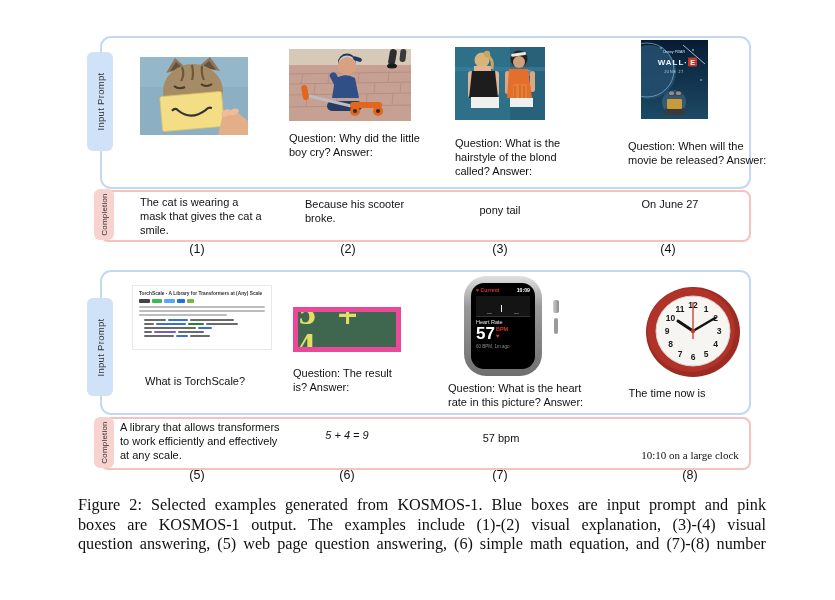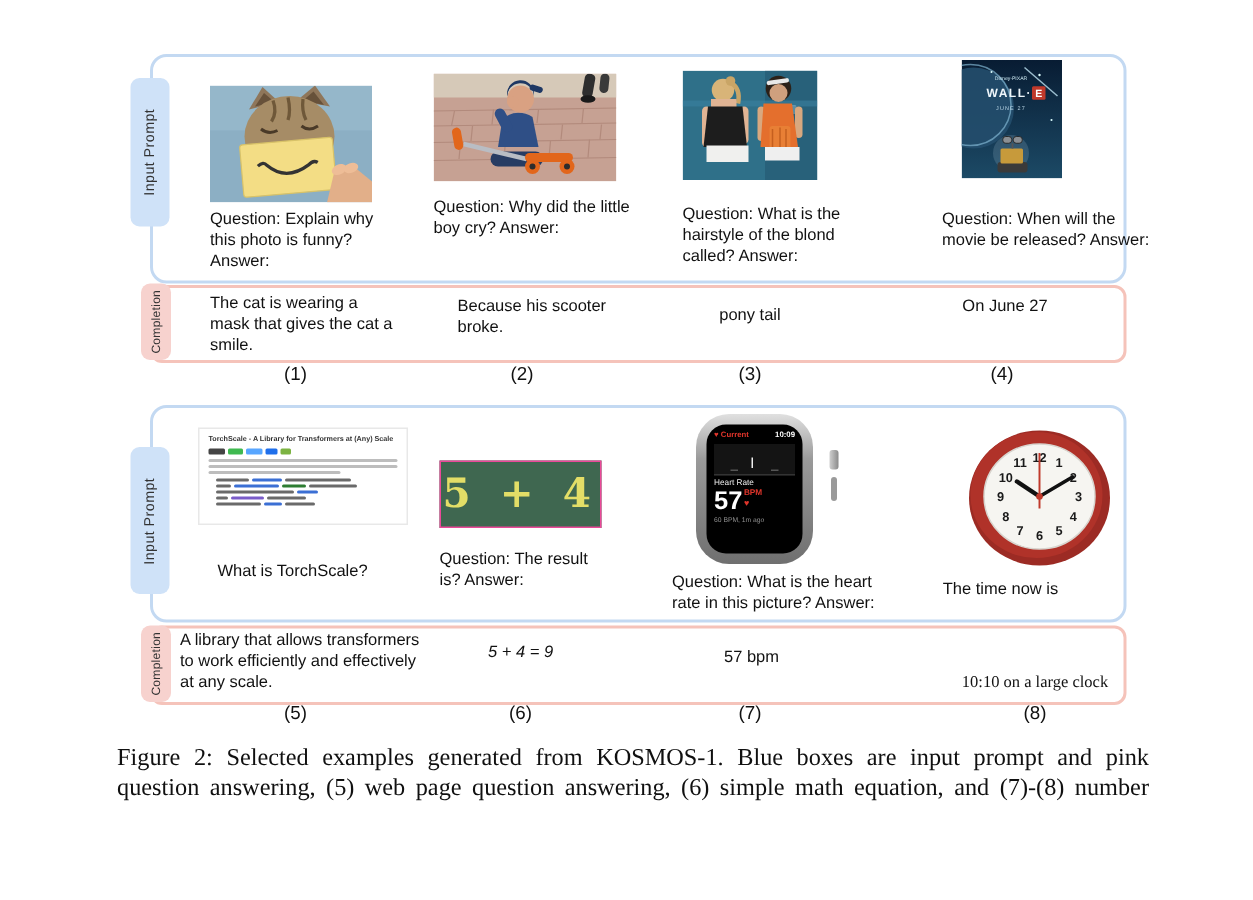--- a/index.html
+++ b/index.html
@@ -28,21 +28,21 @@
   .ts{background:#fff;border:1px solid #e8e8e8;box-sizing:border-box;padding:5px 6px;}
   .ts-title{font-size:4.8px;color:#333;font-weight:bold;white-space:nowrap;}
   .ts-badges{display:flex;gap:2px;margin:3px 0 3px 0;}
   .ts-badges i{display:block;height:4px;border-radius:1px;}
   .bar-row{display:flex;gap:2px;margin-top:2px;}
   .bar-row i{display:block;height:2px;border-radius:1px;}
   .ts-bullets{margin-top:3px;}
   .ts-bullets .bar-row{margin-left:5px;}
 
   
-  .board{background:#3f6750;border:1px solid #ec4899;box-sizing:border-box;
+  .board{background:#3f6750;border:5px solid #ec4899;box-sizing:border-box;
          display:flex;align-items:center;justify-content:center;}
   .board span{font-family:"DejaVu Serif",serif;font-weight:700;font-size:27px;
               color:#e3de67;letter-spacing:5px;}
 
   
   .watch{position:absolute;}
   .w-body{position:absolute;left:0;top:0;width:78px;height:100px;border-radius:22px;
           background:linear-gradient(180deg,#e0e0e0,#9a9a9a 30%,#6f6f6f);}
   .w-crown{position:absolute;right:-3px;top:24px;width:6px;height:13px;border-radius:2px;
            background:linear-gradient(90deg,#cfcfcf,#8a8a8a);}
@@ -198,21 +198,20 @@
       <text x="33" y="33" text-anchor="middle" font-size="3.6" fill="#bcd8e8" letter-spacing="0.8">JUNE 27</text>
       <circle cx="33" cy="62" r="12" fill="#d9f0ff" opacity="0.15"></circle>
       <rect x="24" y="68" width="20" height="7" rx="2" fill="#3a3a3a"></rect>
       <rect x="26" y="59" width="15" height="10" rx="1" fill="#c79a3b"></rect>
       <rect x="27.5" y="51" width="6" height="4.5" rx="2" fill="#8a8f94" stroke="#222" stroke-width="0.6"></rect>
       <rect x="34.5" y="51" width="6" height="4.5" rx="2" fill="#8a8f94" stroke="#222" stroke-width="0.6"></rect>
       <line x1="34" y1="55.5" x2="34" y2="59" stroke="#555" stroke-width="1.2"></line>
     </svg>
   </div>
 
-  <div class="q" style="left:140px;top:139px;width:118px;">Question: Explain why this photo is funny? Answer:</div>
   <div class="q" style="left:289px;top:131px;width:132px;">Question: Why did the little boy cry? Answer:</div>
   <div class="q" style="left:455px;top:136px;width:122px;">Question: What is the hairstyle of the blond called? Answer:</div>
   <div class="q" style="left:612px;top:139px;width:140px;margin-left:16px;">Question: When will the movie be released? Answer:</div>
 
   <div class="c" style="left:140px;top:195px;width:124px;">The cat is wearing a mask that gives the cat a smile.</div>
   <div class="c" style="left:289px;top:197px;width:130px;margin-left:16px;">Because his scooter broke.</div>
   <div class="c center" style="left:440px;top:203px;width:120px;">pony tail</div>
   <div class="c center" style="left:610px;top:197px;width:120px;">On June 27</div>
 
   <div class="num" style="left:162px;top:242px;">(1)</div>
@@ -343,16 +342,17 @@
   <div class="c center" style="left:441px;top:431px;width:120px;">57 bpm</div>
   <div class="c center" style="left:610px;top:448px;width:160px;font-family:Liberation Serif, serif;">10:10 on a large clock</div>
 
   <div class="num" style="left:162px;top:468px;">(5)</div>
   <div class="num" style="left:312px;top:468px;">(6)</div>
   <div class="num" style="left:465px;top:468px;">(7)</div>
   <div class="num" style="left:655px;top:468px;">(8)</div>
 
   <div class="caption">
     <div class="jline">Figure 2: Selected examples generated from KOSMOS-1. Blue boxes are input prompt and pink</div>
+    <div class="jline">boxes are KOSMOS-1 output. The examples include (1)-(2) visual explanation, (3)-(4) visual</div>
     <div class="jline">question answering, (5) web page question answering, (6) simple math equation, and (7)-(8) number</div>
   </div>
 
 </div>
 
 </body></html>

